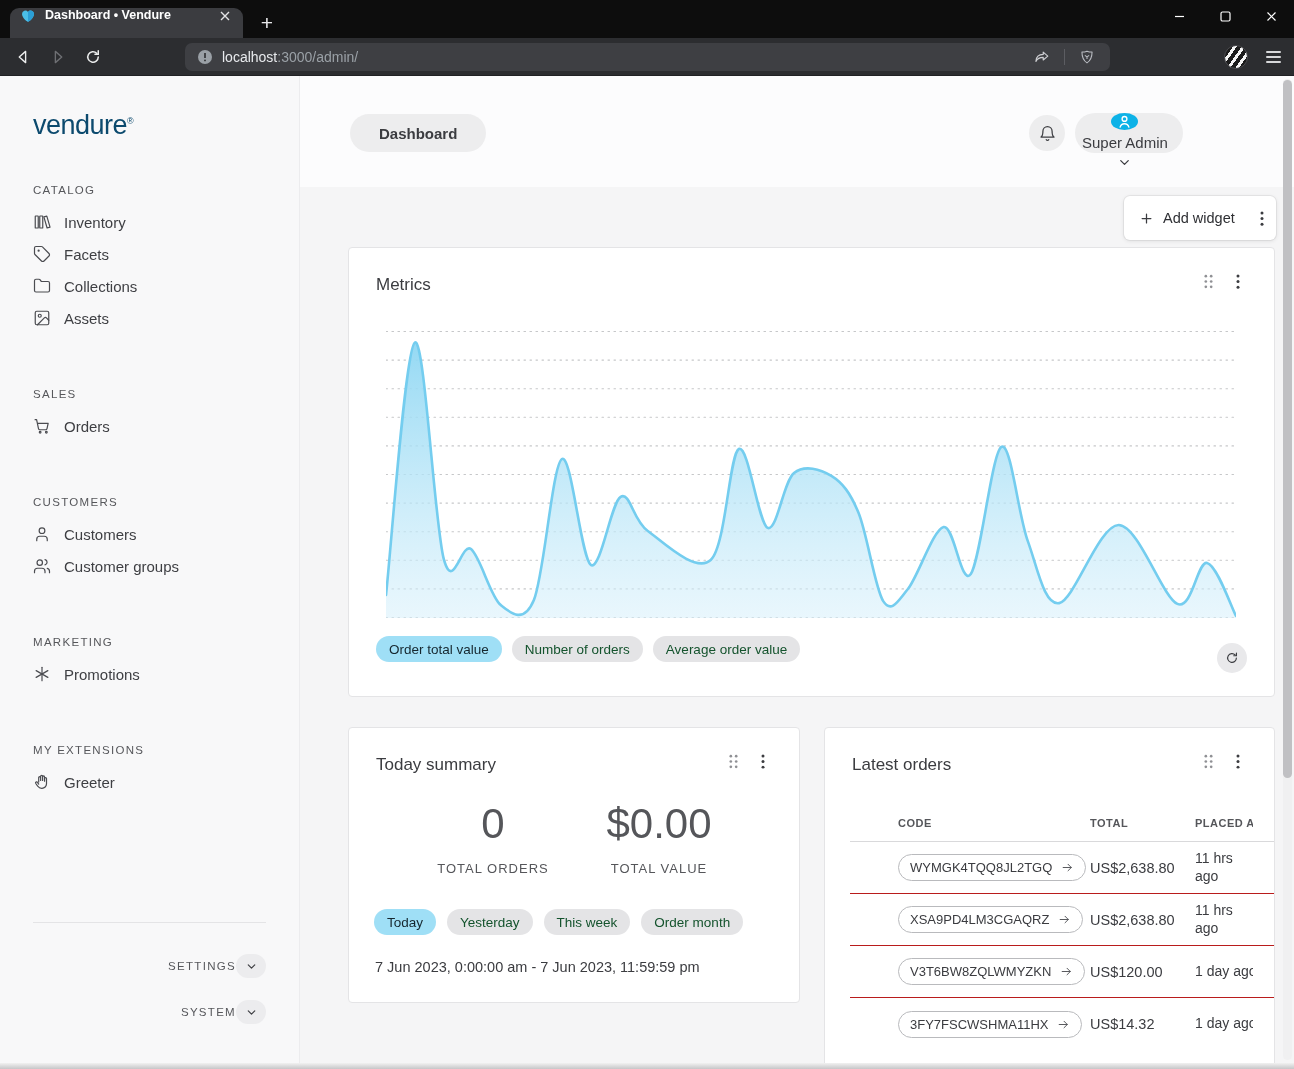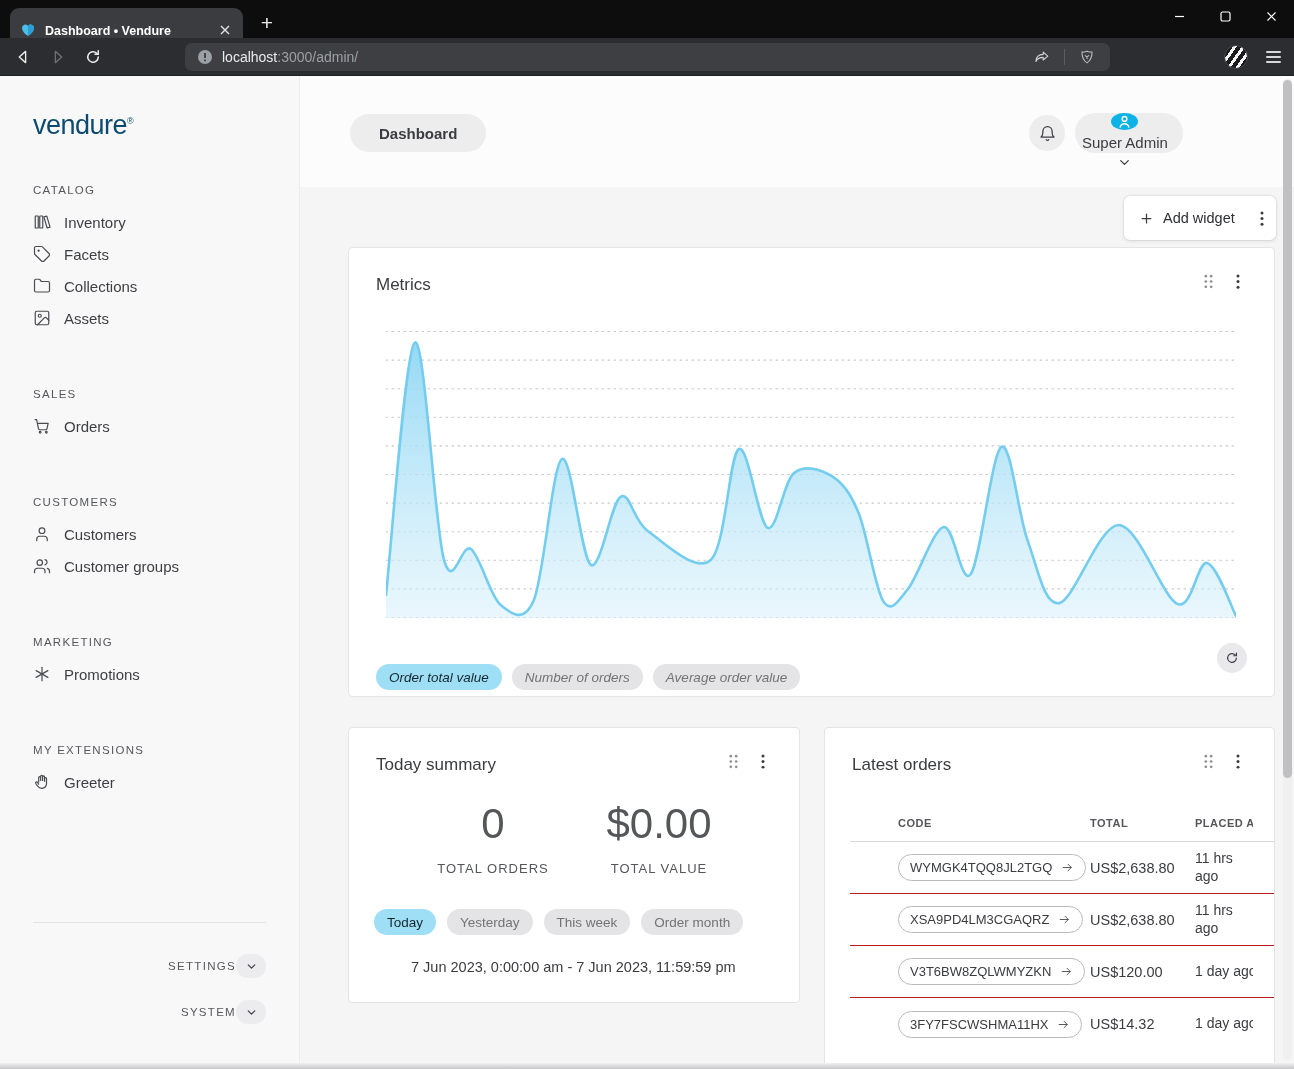--- a/index.html
+++ b/index.html
@@ -2,21 +2,21 @@
 <html><head>
 <meta charset="utf-8">
 <style>
   * { box-sizing: border-box; margin: 0; padding: 0; }
   html,body { width:1294px; height:1069px; overflow:hidden; }
   body { font-family:"Liberation Sans", sans-serif; background:#101010; position:relative; }
 
   
   .titlebar { position:relative; height:38px; background:#0d0d0d; }
   .tab { position:absolute; left:10px; top:8px; width:233px; height:30px; background:#3b3c40;
-         border-radius:9px 9px 0 0; display:flex; align-items:flex-end; padding:0 10px; gap:9px; cursor:pointer; }
+         border-radius:9px 9px 0 0; display:flex; align-items:flex-start; padding:0 10px; gap:9px; cursor:pointer; }
   .favicon { width:16px; height:16px; flex:0 0 16px; }
   .tab-title { color:#fff; font-size:12.5px; font-weight:700; flex:1; white-space:nowrap; overflow:hidden; }
   .tab-close { width:16px; height:16px; display:flex; align-items:center; justify-content:center; color:#e4e4e6; }
   .newtab { position:absolute; left:254px; top:10px; width:26px; height:26px; display:flex; align-items:center;
             justify-content:center; color:#e8e8ea; font-size:21px; font-weight:400; cursor:pointer; }
   .win-controls { position:absolute; right:0; top:0; height:33px; display:flex; }
   .win-btn { width:46px; height:33px; display:flex; align-items:center; justify-content:center; color:#fff; cursor:pointer; }
 
   .toolbar { position:relative; height:38px; background:#2c2d30; border-bottom:1px solid #202124; }
   .nav-btns { position:absolute; left:12px; top:0; height:38px; display:flex; align-items:center; gap:13px; }
@@ -81,35 +81,35 @@
   .add-widget .kebab { margin-left:auto; }
 
   .card { position:absolute; background:#fff; border:1px solid #e4e4e6; border-radius:4px;padding-left:44px; }
   .card-title { position:absolute; left:27px; top:27px; font-size:17px; color:#3b3c40; }
   .card-controls { position:absolute; right:32px; top:24px; display:flex; gap:18px; align-items:center; }
   .drag-handle { color:#8f9094; display:flex; cursor:grab; padding:2px; }
 
   .card-metrics { left:48px; top:171px; width:927px; height:450px; }
   .chart { position:absolute; left:37px; top:83px; width:850px; height:287px; }
   .chart svg { width:100%; height:100%; display:block; }
-  .chips-row { position:absolute; left:27px; top:416px; display:flex; gap:10px;font-style:italic; }
+  .chips-row { position:absolute; left:27px; top:388px; display:flex; gap:10px; }
   .chip { height:26px; border-radius:14px; padding:0 13px; font-size:13.5px; display:flex; align-items:center;
-          background:#e4e4e6; color:#737373; cursor:pointer; white-space:nowrap; }
+          background:#e4e4e6; color:#14532d; cursor:pointer; white-space:nowrap; }
   .chip.active { background:#9fdff6; color:#15262e; }
   .refresh-btn { position:absolute; right:27px; top:395px; width:30px; height:30px; border-radius:15px;
       background:#e9e9eb; display:flex; align-items:center; justify-content:center; color:#3b3c40; cursor:pointer; }
 
   .card-orders { left:48px; top:651px; width:452px; height:276px; }
   .stat { position:absolute; top:72px; text-align:center; width:200px; }
   .stat:nth-of-type(1) { left:40px; }
   .stat-2 { left:210px !important; }
   .stat-value { font-size:42px; color:#55565a; line-height:48px; font-weight:400; }
   .stat-label { margin-top:13px; font-size:13px; letter-spacing:1px; color:#55565a; }
   .sum-chips { position:absolute; left:25px; top:181px; display:flex; gap:11px; }
-  .date-range { position:absolute; left:26px; top:231px; font-size:14.5px; color:#3b3c40;margin-left:36px; }
+  .date-range { position:absolute; left:26px; top:231px; font-size:14.5px; color:#3b3c40; }
 
   .card-latest { left:524px; top:651px; width:451px; height:400px; overflow:hidden; }
   .lo-table { position:absolute; left:25px; right:0; top:88px; }
   .lo-hrow { display:grid; grid-template-columns:48px 192px 105px 58px; align-items:center; height:26px;
              padding-bottom:12px; border-bottom:1px solid #d9d9db; }
   .lo-th { font-size:11px; font-weight:700; letter-spacing:.5px; color:#55565a; white-space:nowrap; overflow:hidden; }
   .lo-row { display:grid; grid-template-columns:48px 192px 105px 58px; align-items:center; height:52px;
             border-bottom:1px solid #b91c1c; }
   .lo-row:last-child { border-bottom:none; }
   .code-pill { display:inline-flex; align-items:center; gap:9px; height:27px; padding:0 11px;

